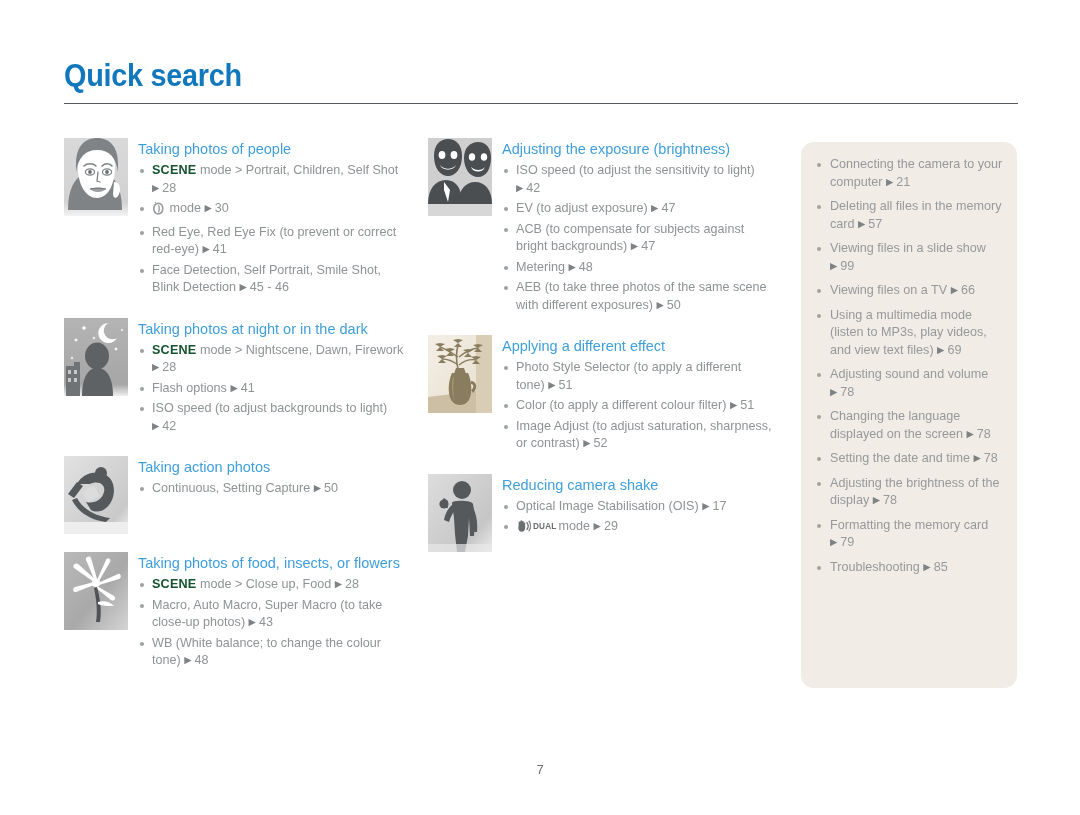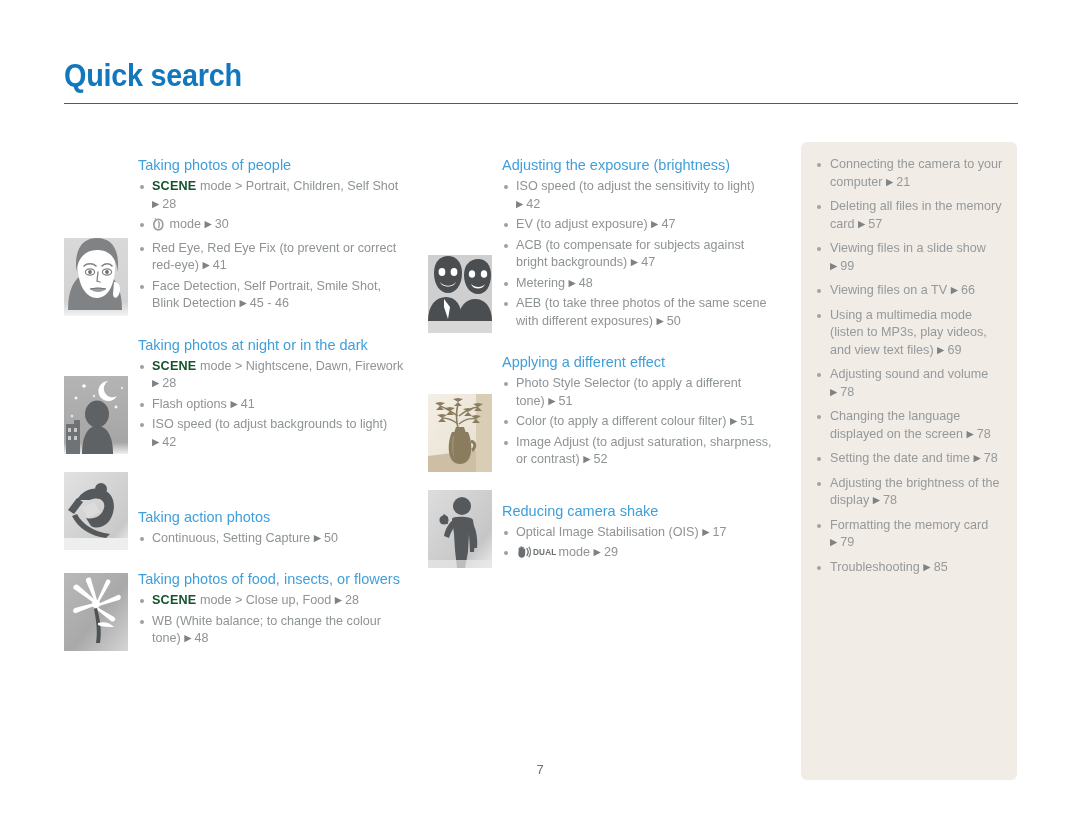--- a/index.html
+++ b/index.html
@@ -59,22 +59,21 @@
     width: 345px;
   }
 
   
   .section {
     position: relative;
     margin-bottom: 18px;
   }
   .section-inner {
     display: flex;
-    align-items: flex-end;
-    margin-top: 16px;
+    align-items: flex-start;
   }
   .thumb-wrap {
     width: 64px;
     flex: 0 0 64px;
     margin-right: 10px;
   }
   .thumb {
     width: 64px;
     height: 78px;
     display: block;
@@ -145,23 +144,23 @@
     margin-left: 1px;
     margin-right: 2px;
   }
 
   
   .side-panel {
     position: absolute;
     left: 801px;
     top: 142px;
     width: 216px;
-    height: 638px;
+    height: 546px;
     background: #f1ece6;
-    border-radius: 6px;
+    border-radius: 13px;
     box-sizing: border-box;
     padding: 14px 14px 10px 14px;
   }
   .side-panel ul.items > li {
     color: #96999b;
     font-size: 12.6px;
     line-height: 17.5px;
     margin-bottom: 7px;
     padding-left: 15px;
   }
@@ -321,20 +320,21 @@
                 <circle cx="32" cy="31" r="4"></circle>
               </g>
               <path d="M33 35 C36 46 38 58 36 70 L32 70 C34 58 32 46 30 36 Z" fill="#4e5255"></path>
               <path d="M34 50 C40 48 46 50 50 54 C44 54 38 54 34 52 Z" fill="#ffffff"></path>
             </svg>
           </div>
           <div class="sec-body">
             <div class="sec-head">Taking photos of food, insects, or flowers</div>
             <ul class="items">
               <li><span class="kw">SCENE</span><span> mode &gt; Close up, Food </span><span class="pg">28</span></li>
+              <li><span>Macro, Auto Macro, Super Macro (to take close-up photos) </span><span class="pg">43</span></li>
               <li><span>WB (White balance; to change the colour tone) </span><span class="pg">48</span></li>
             </ul>
           </div>
         </div>
       </div>
     </div>
   <div class="col-mid">
       <div class="section">
         <div class="section-inner">
           <div class="thumb-wrap">

